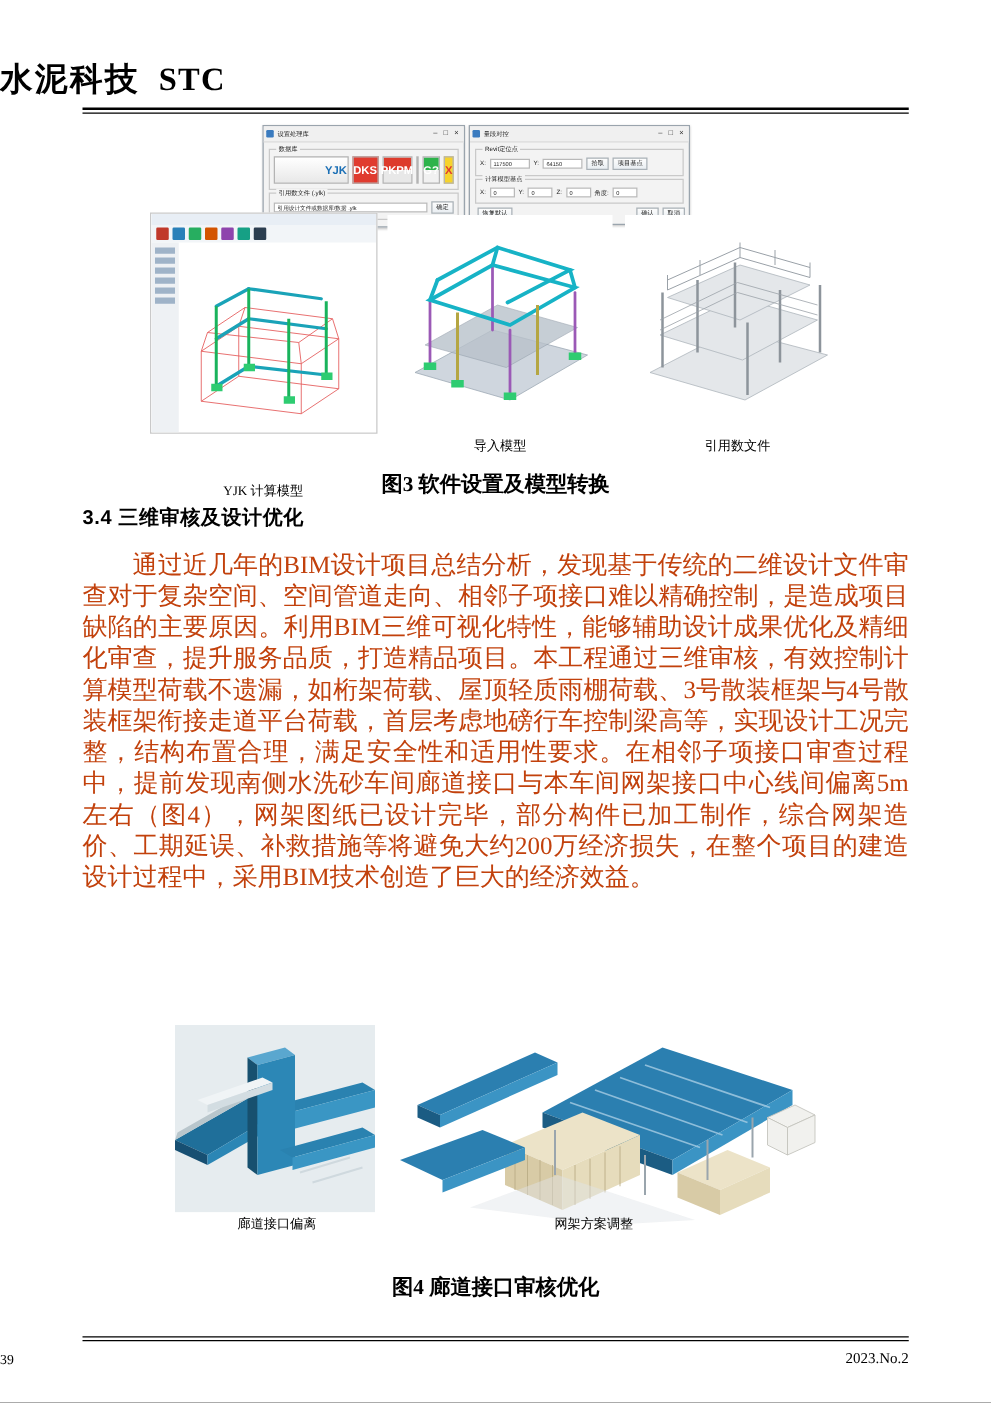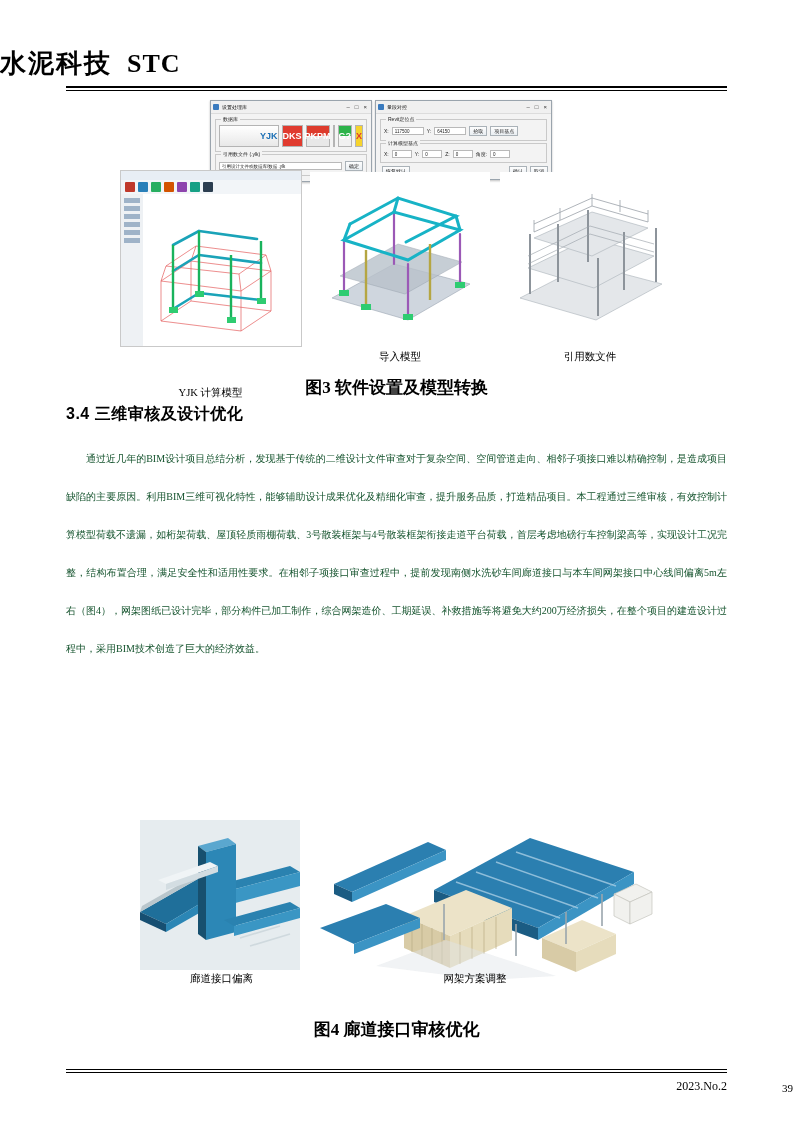--- a/index.html
+++ b/index.html
@@ -161,26 +161,26 @@
     font-weight: bold;
     font-size: 16px;
     letter-spacing: .5px;
   }
   .body-text {
     position: absolute;
     left: 66px;
     top: 440px;
     width: 661px;
     font-family: "Liberation Serif", serif;
-    font-size: 10px;
-    line-height: 38px;
+    font-size: 20px;
+    line-height: 25px;
     text-align: justify;
     text-justify: inter-ideograph;
     text-indent: 2em;
-    color: #14532d;
+    color: #c2410c;
   }
 
   
   .fig4-wrap {
     position: absolute;
     top: 820px;
     left: 140px;
     width: 520px;
     height: 175px;
   }
@@ -197,21 +197,21 @@
     position: absolute;
     bottom: 49px;
     left: 66px;
     width: 661px;
     border-top: 1px solid #000;
   }
   .page-num {
     position: absolute;
     bottom: 28px;
     left: 0; width: 100%;
-    text-align: right;
+    text-align: left;
     font-size: 11px;
     font-family: "Liberation Serif", serif;
   }
   .issue {
     position: absolute;
     bottom: 28px;
     right: 66px;
     font-size: 12px;
     font-family: "Liberation Serif", serif;
     text-align: right;

